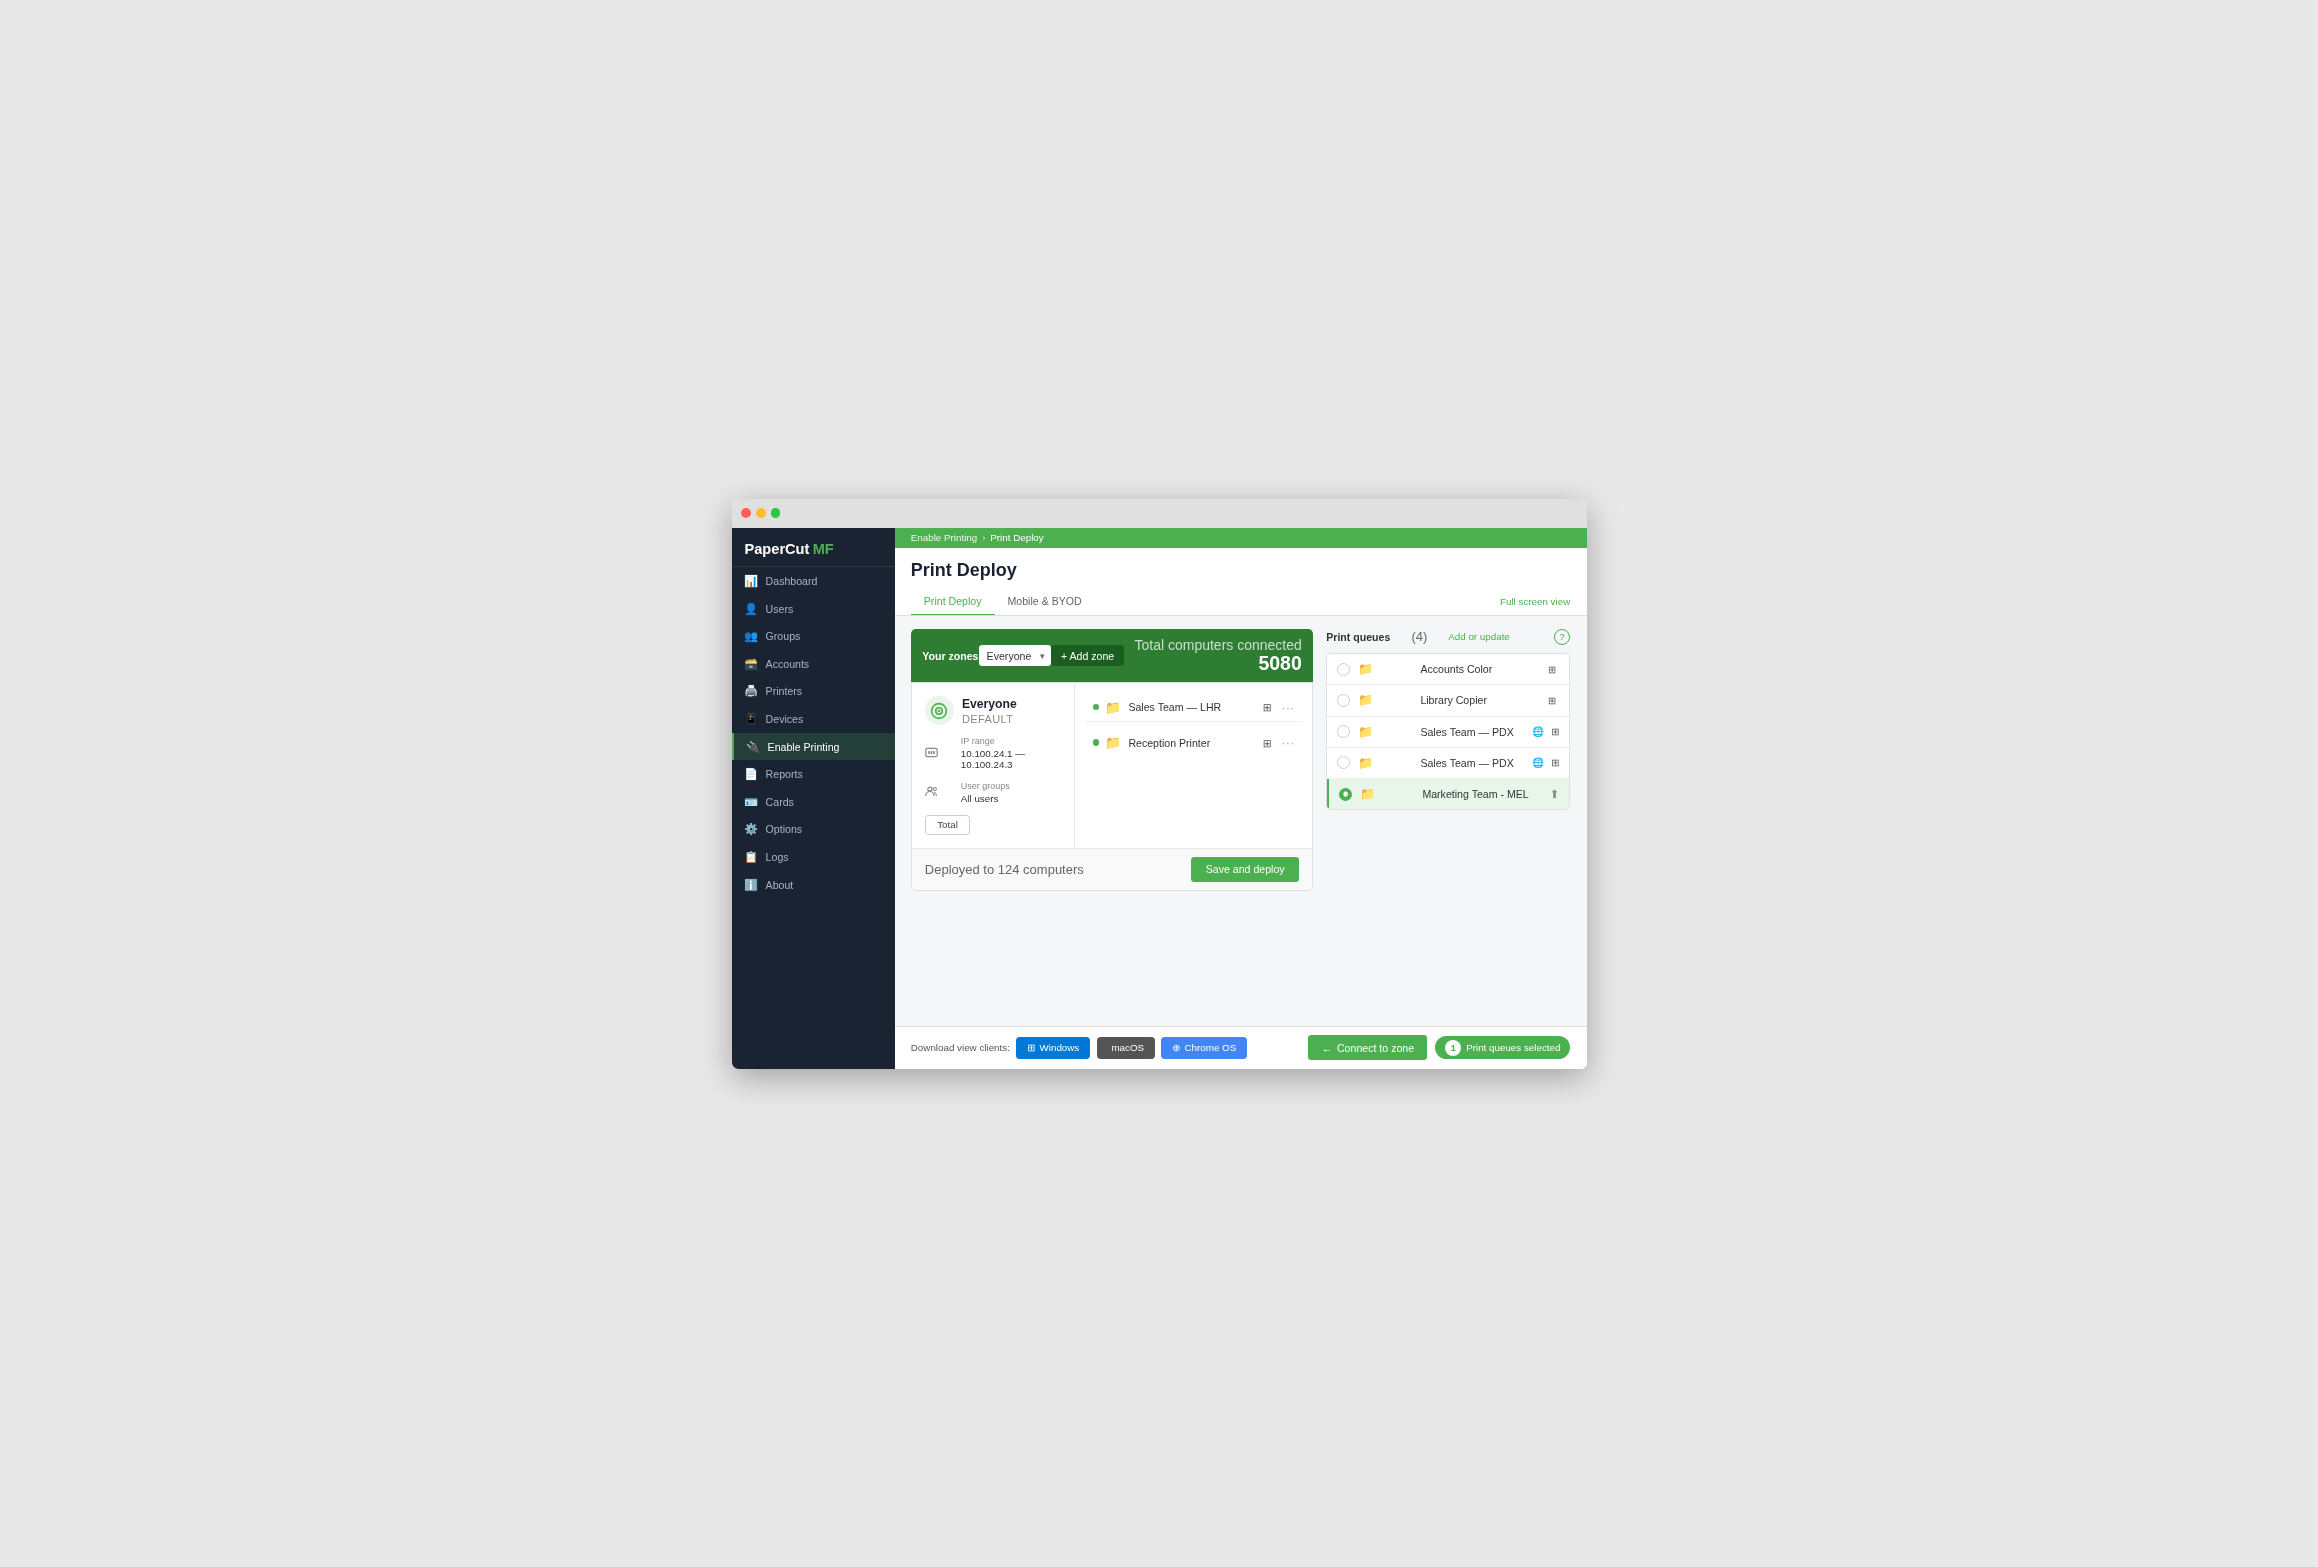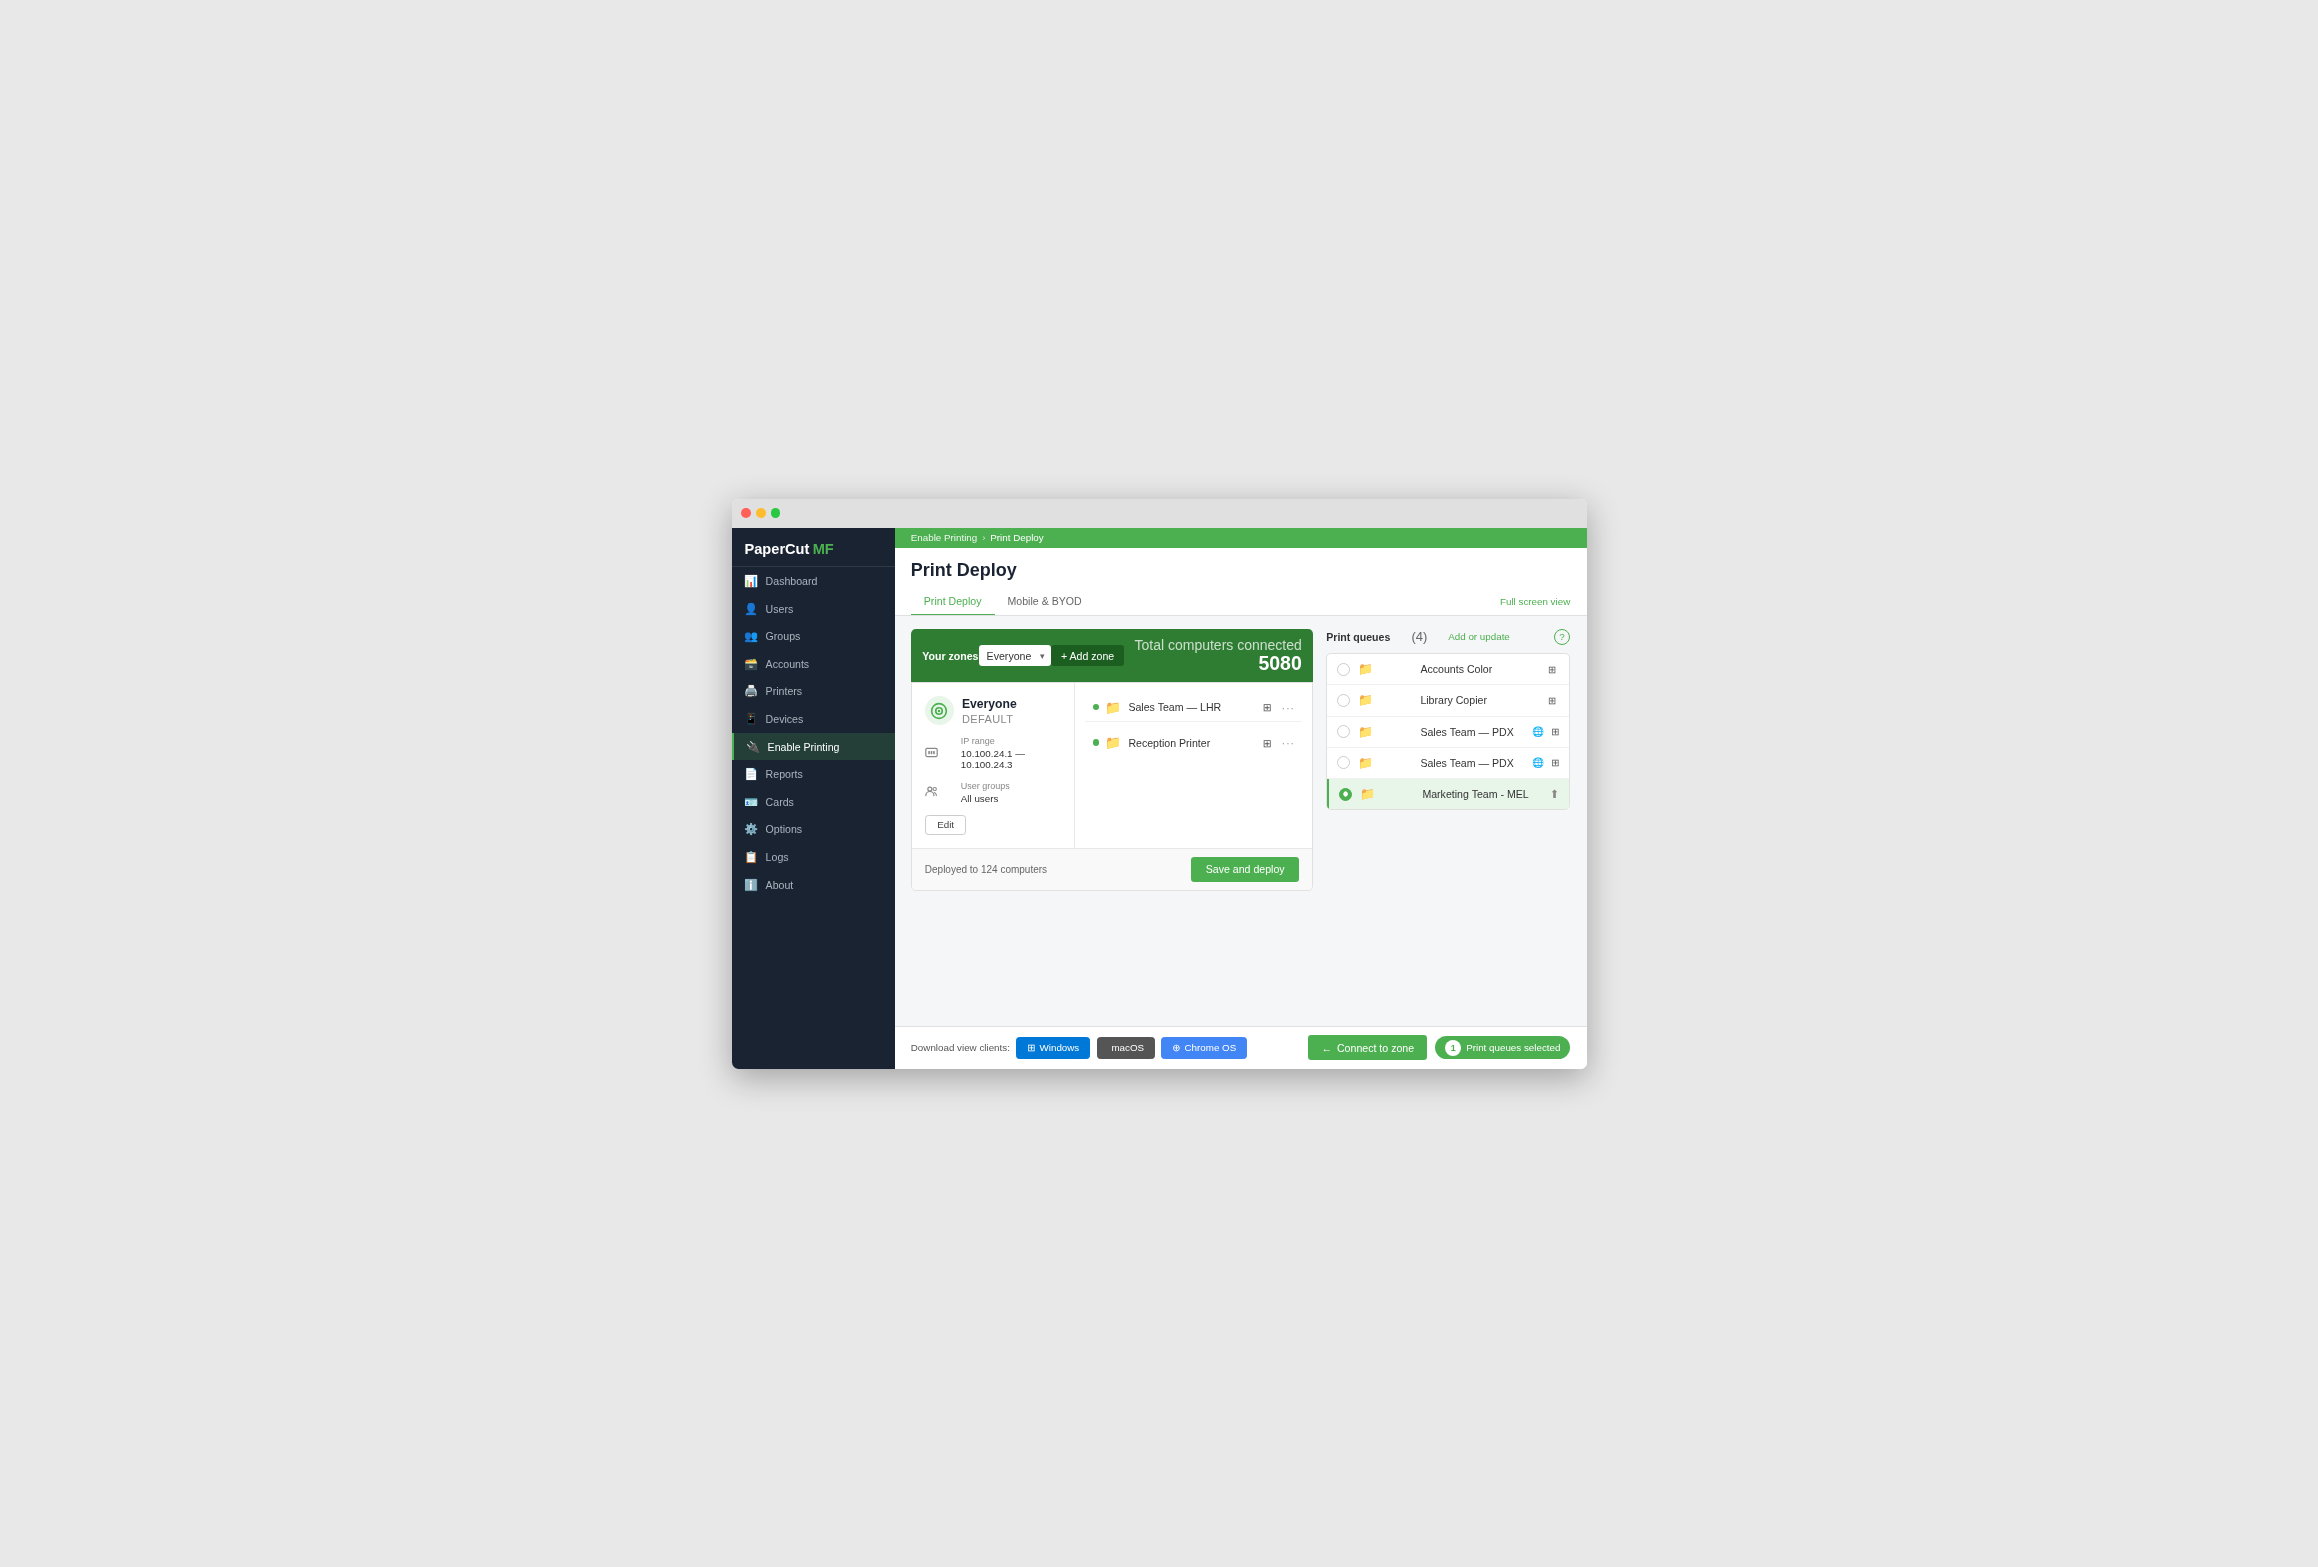--- a/index.html
+++ b/index.html
@@ -434,21 +434,21 @@
     .zone-footer {
       background: #f9f9f9;
       border-top: 0.8px solid #e8e8e8;
       padding: 8.1px 13px;
       display: flex;
       align-items: center;
       justify-content: space-between;
     }
 
     .deployed-text {
-      font-size: 10px;
+      font-size: 13px;
       color: #666;
     }
 
     .save-deploy-btn {
       background: #4caf50;
       color: #fff;
       border: none;
       border-radius: 3.3px;
       padding: 6.5px 14.6px;
       font-size: 10.6px;
@@ -826,21 +826,21 @@
                         <circle cx="12" cy="5" r="2" stroke="#888" stroke-width="1.3"></circle>
                         <path d="M14 13c0-1.7-0.9-3.1-2.2-3.8" stroke="#888" stroke-width="1.3" stroke-linecap="round"></path>
                       </svg>
                     </span>
                     <div class="zone-detail-content">
                       <div class="zone-detail-label">User groups</div>
                       <div>All users</div>
                     </div>
                   </div>
 
-                  <button class="zone-edit-btn">Edit</button>
+                  <button class="zone-edit-btn">Total</button>
                 </div>
 
                 <div class="printers-list-panel">
                   <div class="printer-row">
                     <div class="printer-left">
                       <div class="printer-dot"></div>
                       <span class="printer-folder-icon">📁</span>
                       <span class="printer-name">Sales Team — LHR</span>
                     </div>
                     <div style="display:flex;align-items:center;gap:6.5px">

